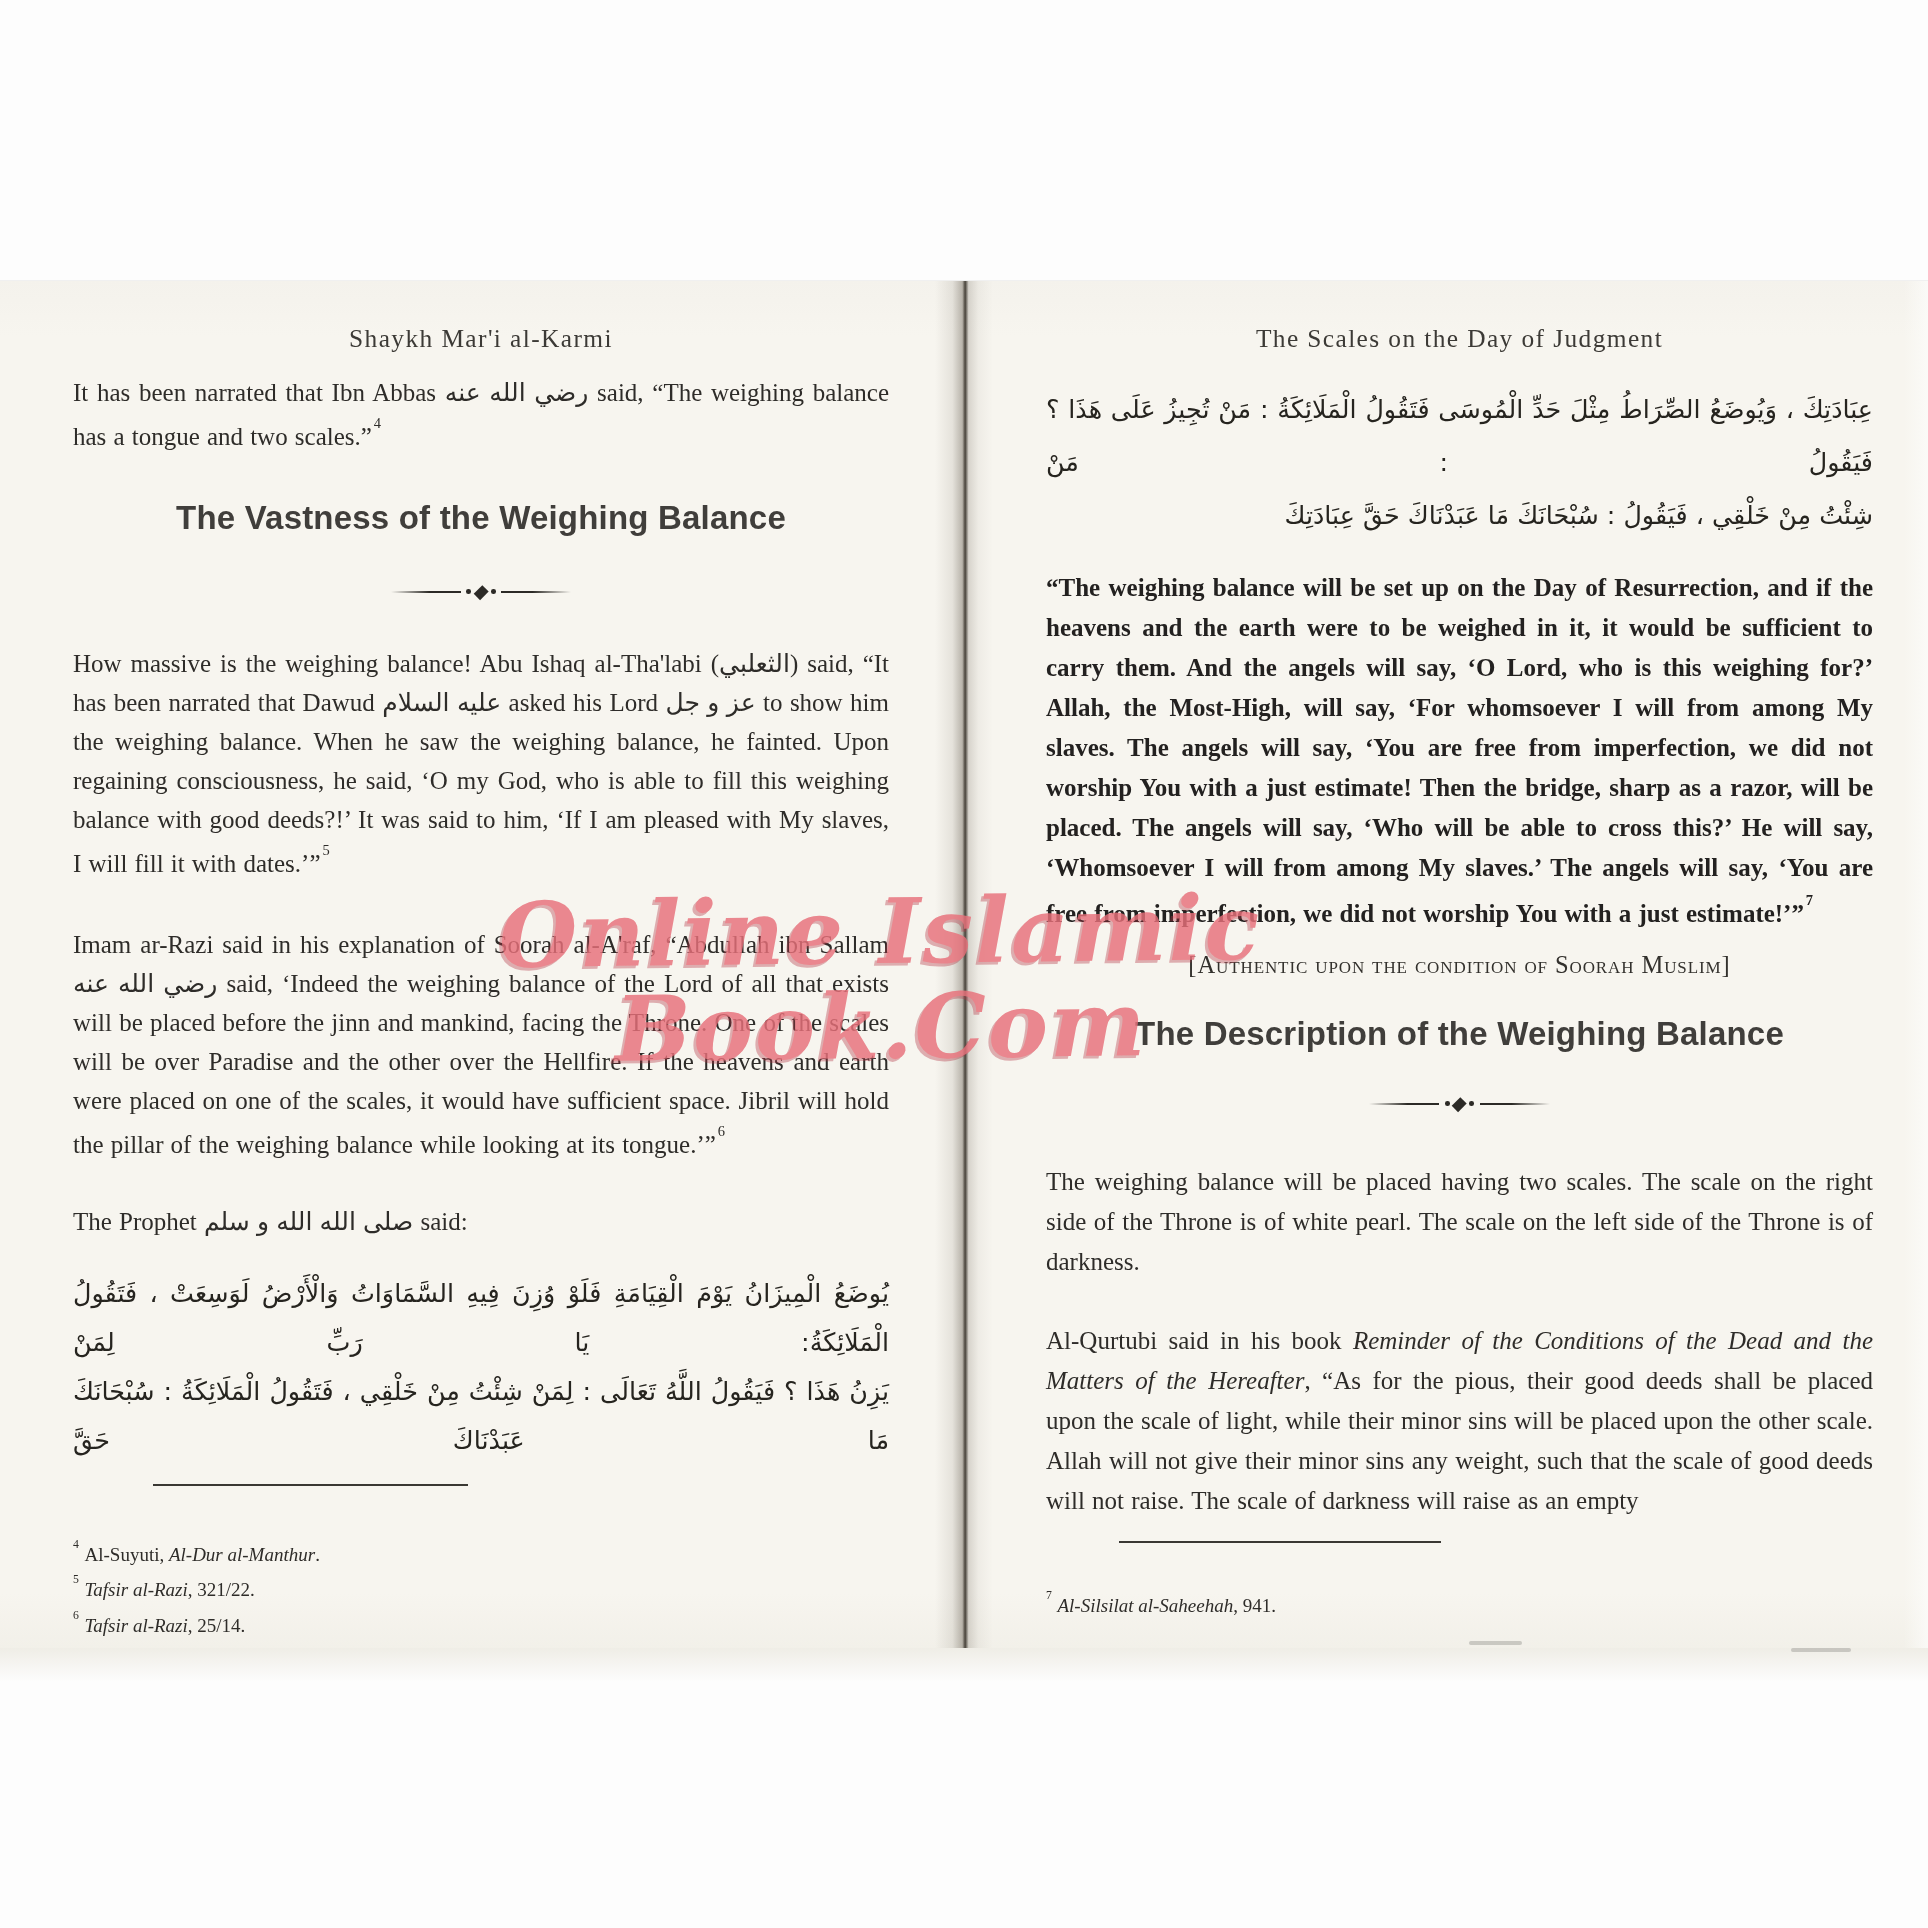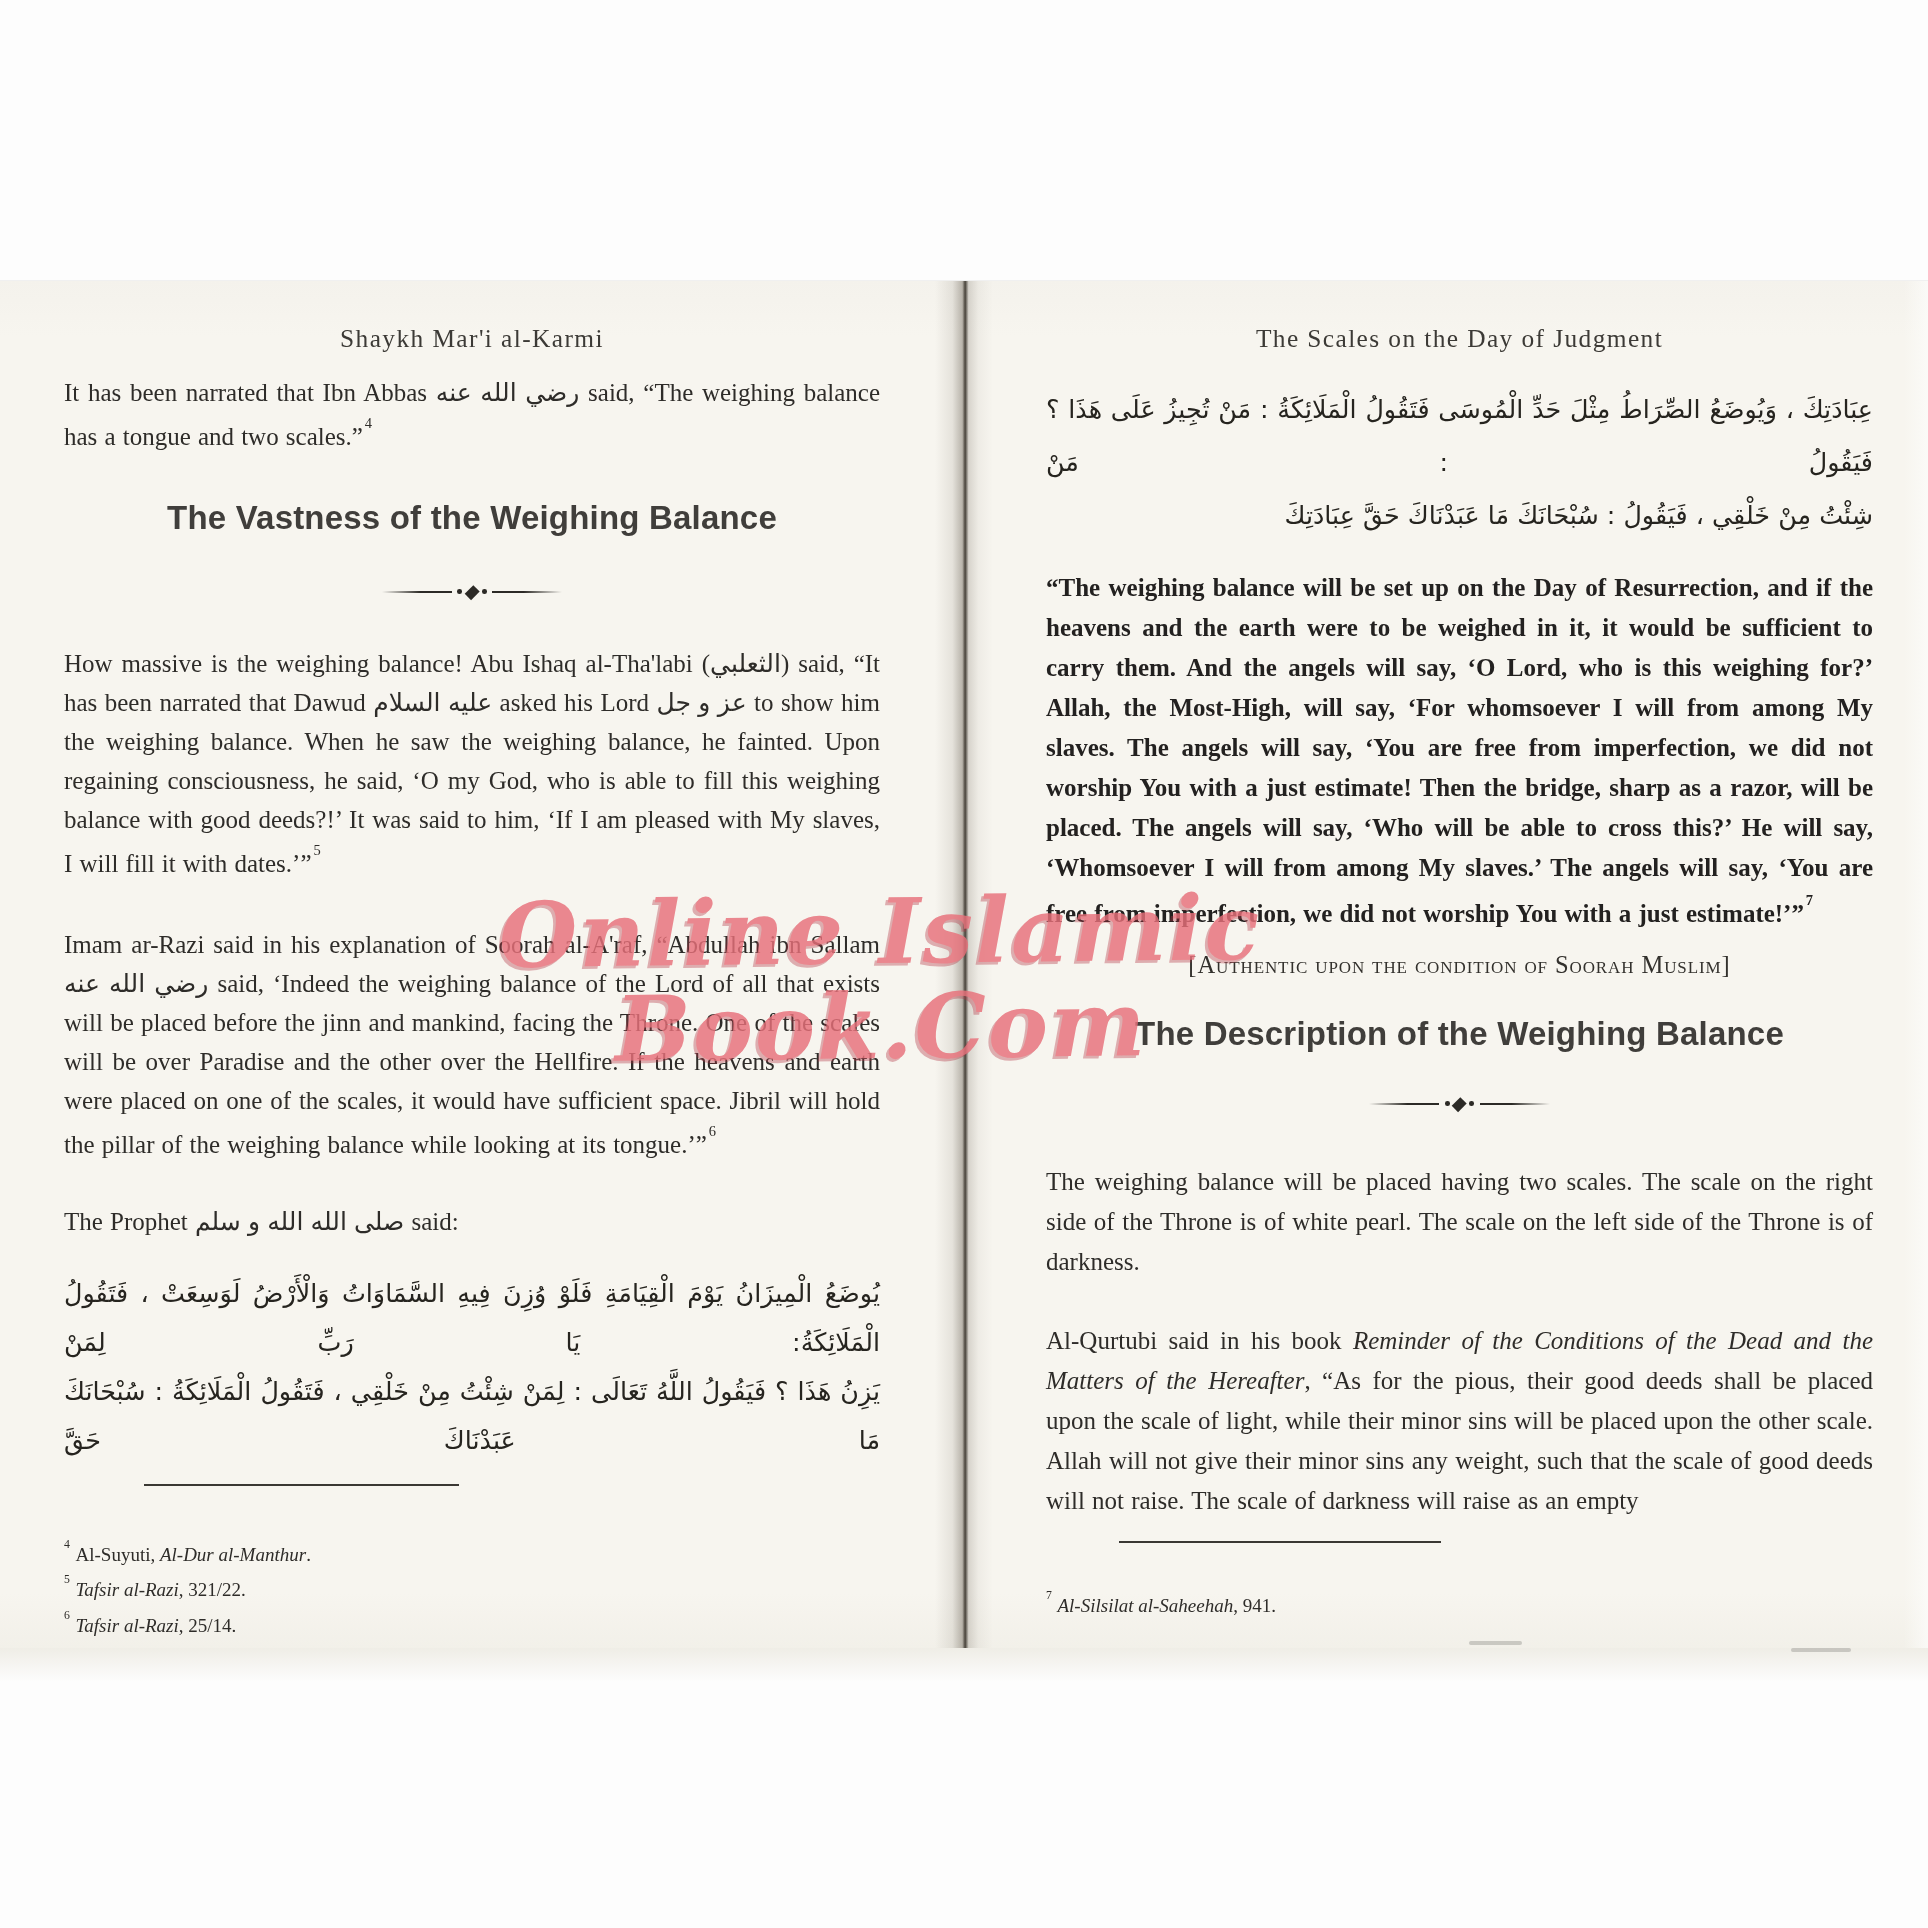--- a/index.html
+++ b/index.html
@@ -7,21 +7,21 @@
           font-family:"Liberation Serif","DejaVu Serif",serif;color:#2e2c29;}
 
   
   .spread{position:absolute;left:0;top:281px;width:1928px;height:1367px;
           background:linear-gradient(to bottom,#f4f2ec 0%,#f7f5ef 4%,#f7f5ef 96%,#f2f0e9 100%);
           box-shadow:0 -0.9px 0 rgba(0,0,0,0.06);}
   .bottom-fade{position:absolute;left:0;top:1648px;width:1928px;height:40px;
           background:linear-gradient(to bottom,#efede6,#fdfdfd 85%);}
 
   .page{position:absolute;top:0;height:1367px;overflow:visible;}
-  .page-left{left:0;width:968px;}
+  .page-left{left:9px;width:968px;}
   .page-right{left:974px;width:955px;}
   .content{position:absolute;top:0;}
   .page-left .content{left:64px;width:816px;}
   .page-right .content{left:72px;width:827px;}
 
   .spine{position:absolute;left:935px;top:0;width:58px;height:1367px;z-index:3;
          background:linear-gradient(to right,rgba(70,60,45,0) 0%,rgba(70,60,45,0.10) 30%,
                     rgba(70,60,45,0.35) 47%,rgba(40,34,25,0.85) 52%,rgba(70,60,45,0.18) 58%,
                     rgba(70,60,45,0.05) 75%,rgba(70,60,45,0) 100%);}
   .right-edge{position:absolute;right:0;top:0;width:24.5px;height:1367px;z-index:3;

